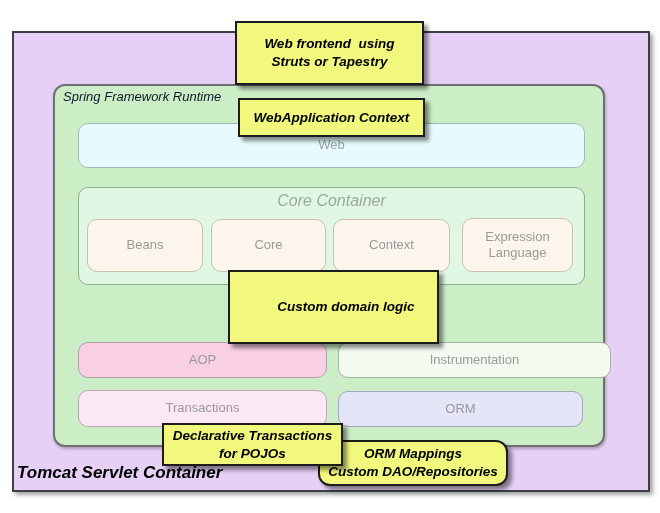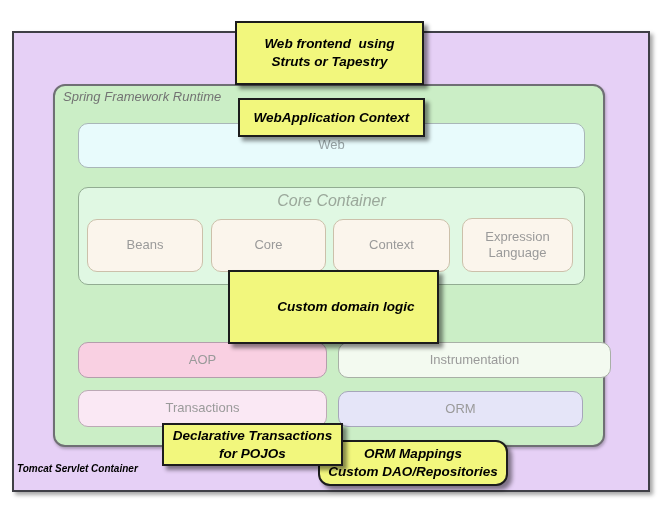--- a/index.html
+++ b/index.html
@@ -11,33 +11,33 @@
 
   
   .purple {
     left:12px; top:31px; width:638px; height:461px;
     background:#E6D0F6; border:2px solid #3F3F46;
     box-shadow:3px 3px 4px rgba(0,0,0,0.35);
     z-index:1;
   }
   .tomcat-label {
     left:17px; top:463px; z-index:4;
-    font-size:10px; font-weight:bold; font-style:italic; color:#000;
+    font-size:17px; font-weight:bold; font-style:italic; color:#000;
   }
 
   
   .green {
     left:53px; top:84px; width:552px; height:363px;
     background:#CBEEC6; border:2px solid #6F6F74; border-radius:12px;
     box-shadow:1px 2px 3px rgba(0,0,0,0.25);
     z-index:2;
   }
   .spring-label {
     left:63px; top:89px; z-index:3;
-    font-size:13px; font-style:italic; color:#737373;
+    font-size:13px; font-style:italic; color:#0f172a;
   }
 
   .inner {
     border-radius:10px; display:flex; align-items:center; justify-content:center;
     font-weight:normal; font-size:13px; color:#9A9A9A; text-align:center;
     line-height:1.25; z-index:3;
   }
 
   .webbox   { left:78px;  top:123px; width:507px; height:45px; background:#E8FBFC; border:1.5px solid #A9B6B8; color:#97A3A5; }
 

